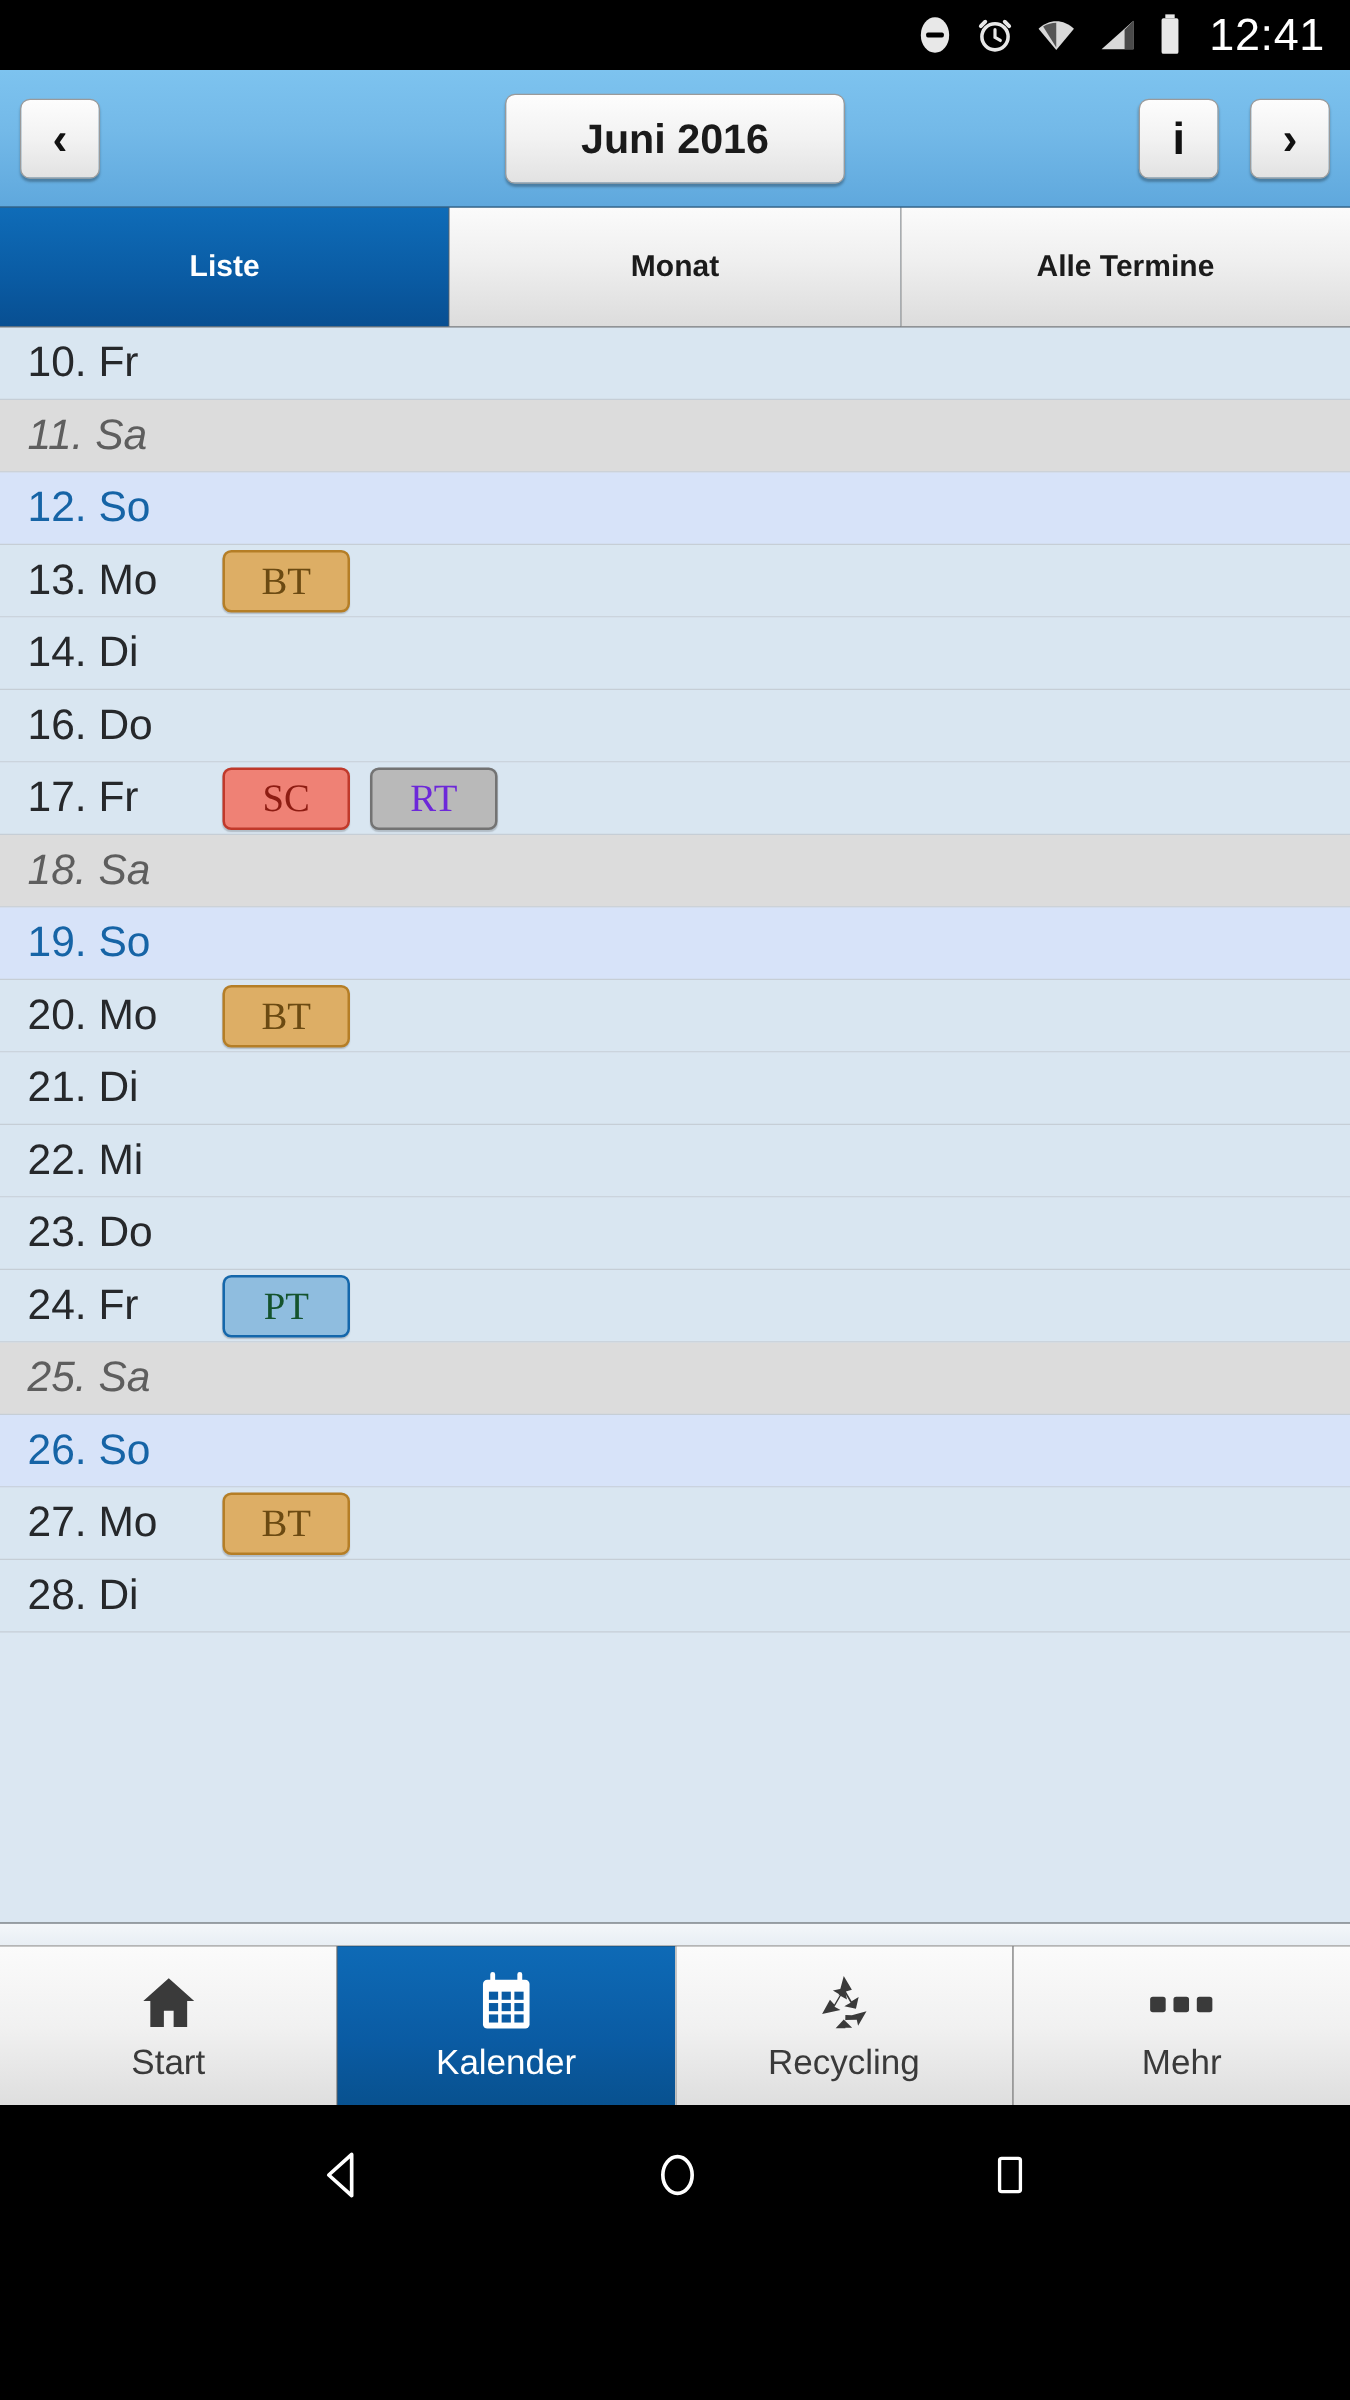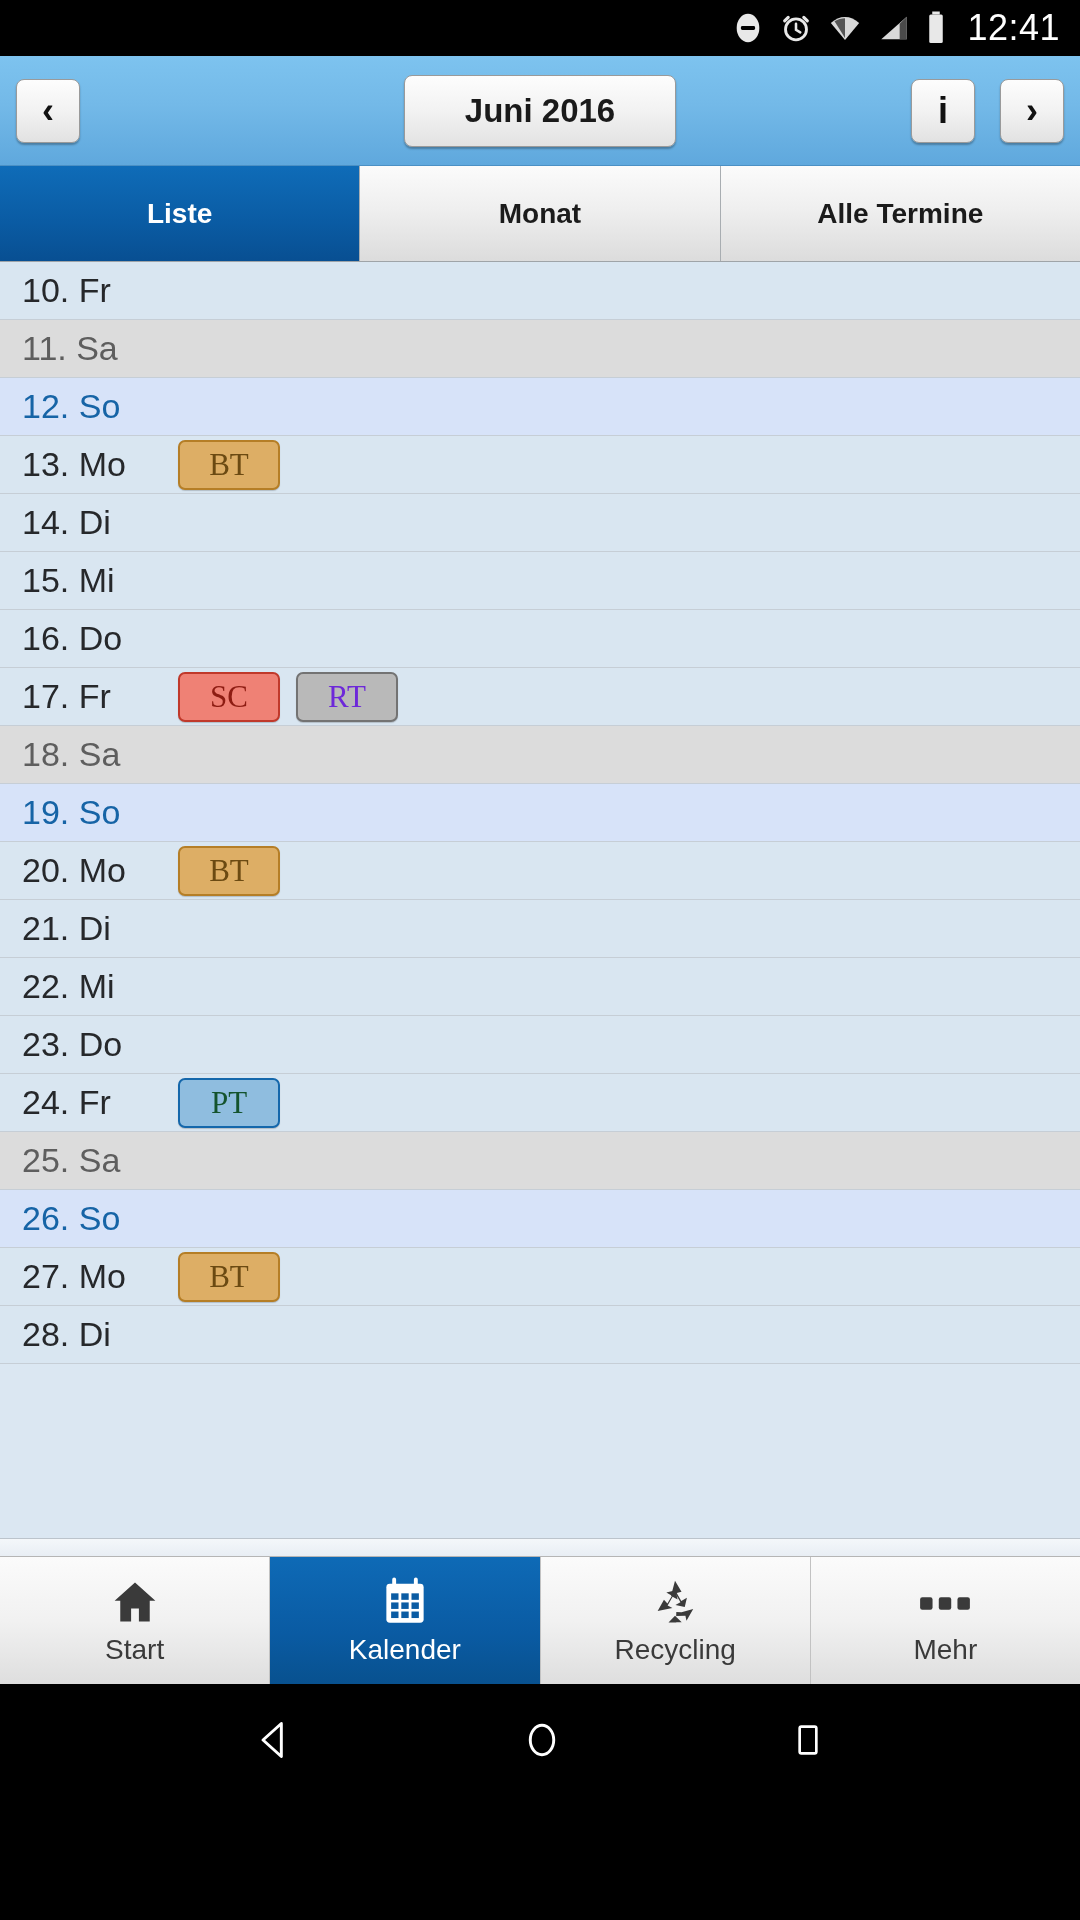--- a/index.html
+++ b/index.html
@@ -42,39 +42,39 @@
   .btn-next { position:absolute; right:16px; }
   .btn-title {
     position:absolute; left:50%; transform:translateX(-50%);
     width:272px; height:72px; font-size:33px; font-weight:bold; color:#1a1a1a;
   }
 
   
   .tabs { display:flex; height:96px; border-bottom:1px solid #9fa4a8; }
   .tab {
     flex:1; display:flex; align-items:center; justify-content:center;
-    font-size:28px; font-weight:bold; color:#1b1b1b;
+    font-size:24px; font-weight:bold; color:#1b1b1b;
     background:linear-gradient(to bottom,#fbfbfb 0%, #efefef 45%, #dcdcdc 100%);
     border-right:1px solid #a8adb1;
   }
   .tab:last-child { border-right:none; }
   .tab.active {
     background:linear-gradient(to bottom,#0f6cb8 0%, #0a5ba3 60%, #084f92 100%);
     color:#fff;
   }
 
   
   .daylist { background:#dbe7f2; height:1276px; overflow:hidden; }
   .dayrow {
     height:58px; display:flex; align-items:center;
     padding-left:22px; gap:18px;
     border-bottom:1px solid #c6ced6;
     background:#d9e6f1;
   }
-  .dayrow.sat { background:#dcdcdc; }
+  .dayrow.sat { background:#dcdcdc;font-style:italic; }
   .dayrow.sun { background:#d7e3f9; }
   .daylabel { font-size:34px; color:#26282b; white-space:nowrap; min-width:138px; }
   .dayrow.sat .daylabel { color:#5e5e5e; }
   .dayrow.sun .daylabel { color:#1664a6; }
 
   .badges { display:flex; gap:16px; align-items:center; }
   .badge {
     min-width:102px; height:50px; border-radius:7px;
     display:flex; align-items:center; justify-content:center;
     font-size:31px; font-weight:normal; padding:0 16px;
@@ -176,24 +176,20 @@
         <div class="badges"></div>
       </div>
       <div class="dayrow">
         <div class="daylabel">13. Mo</div>
         <div class="badges">
           <span class="badge bt">BT</span>
         </div>
       </div>
       <div class="dayrow">
         <div class="daylabel">14. Di</div>
-        <div class="badges"></div>
-      </div>
-      <div class="dayrow">
-        <div class="daylabel">15. Mi</div>
         <div class="badges"></div>
       </div>
       <div class="dayrow">
         <div class="daylabel">16. Do</div>
         <div class="badges"></div>
       </div>
       <div class="dayrow">
         <div class="daylabel">17. Fr</div>
         <div class="badges">
           <span class="badge sc">SC</span>

